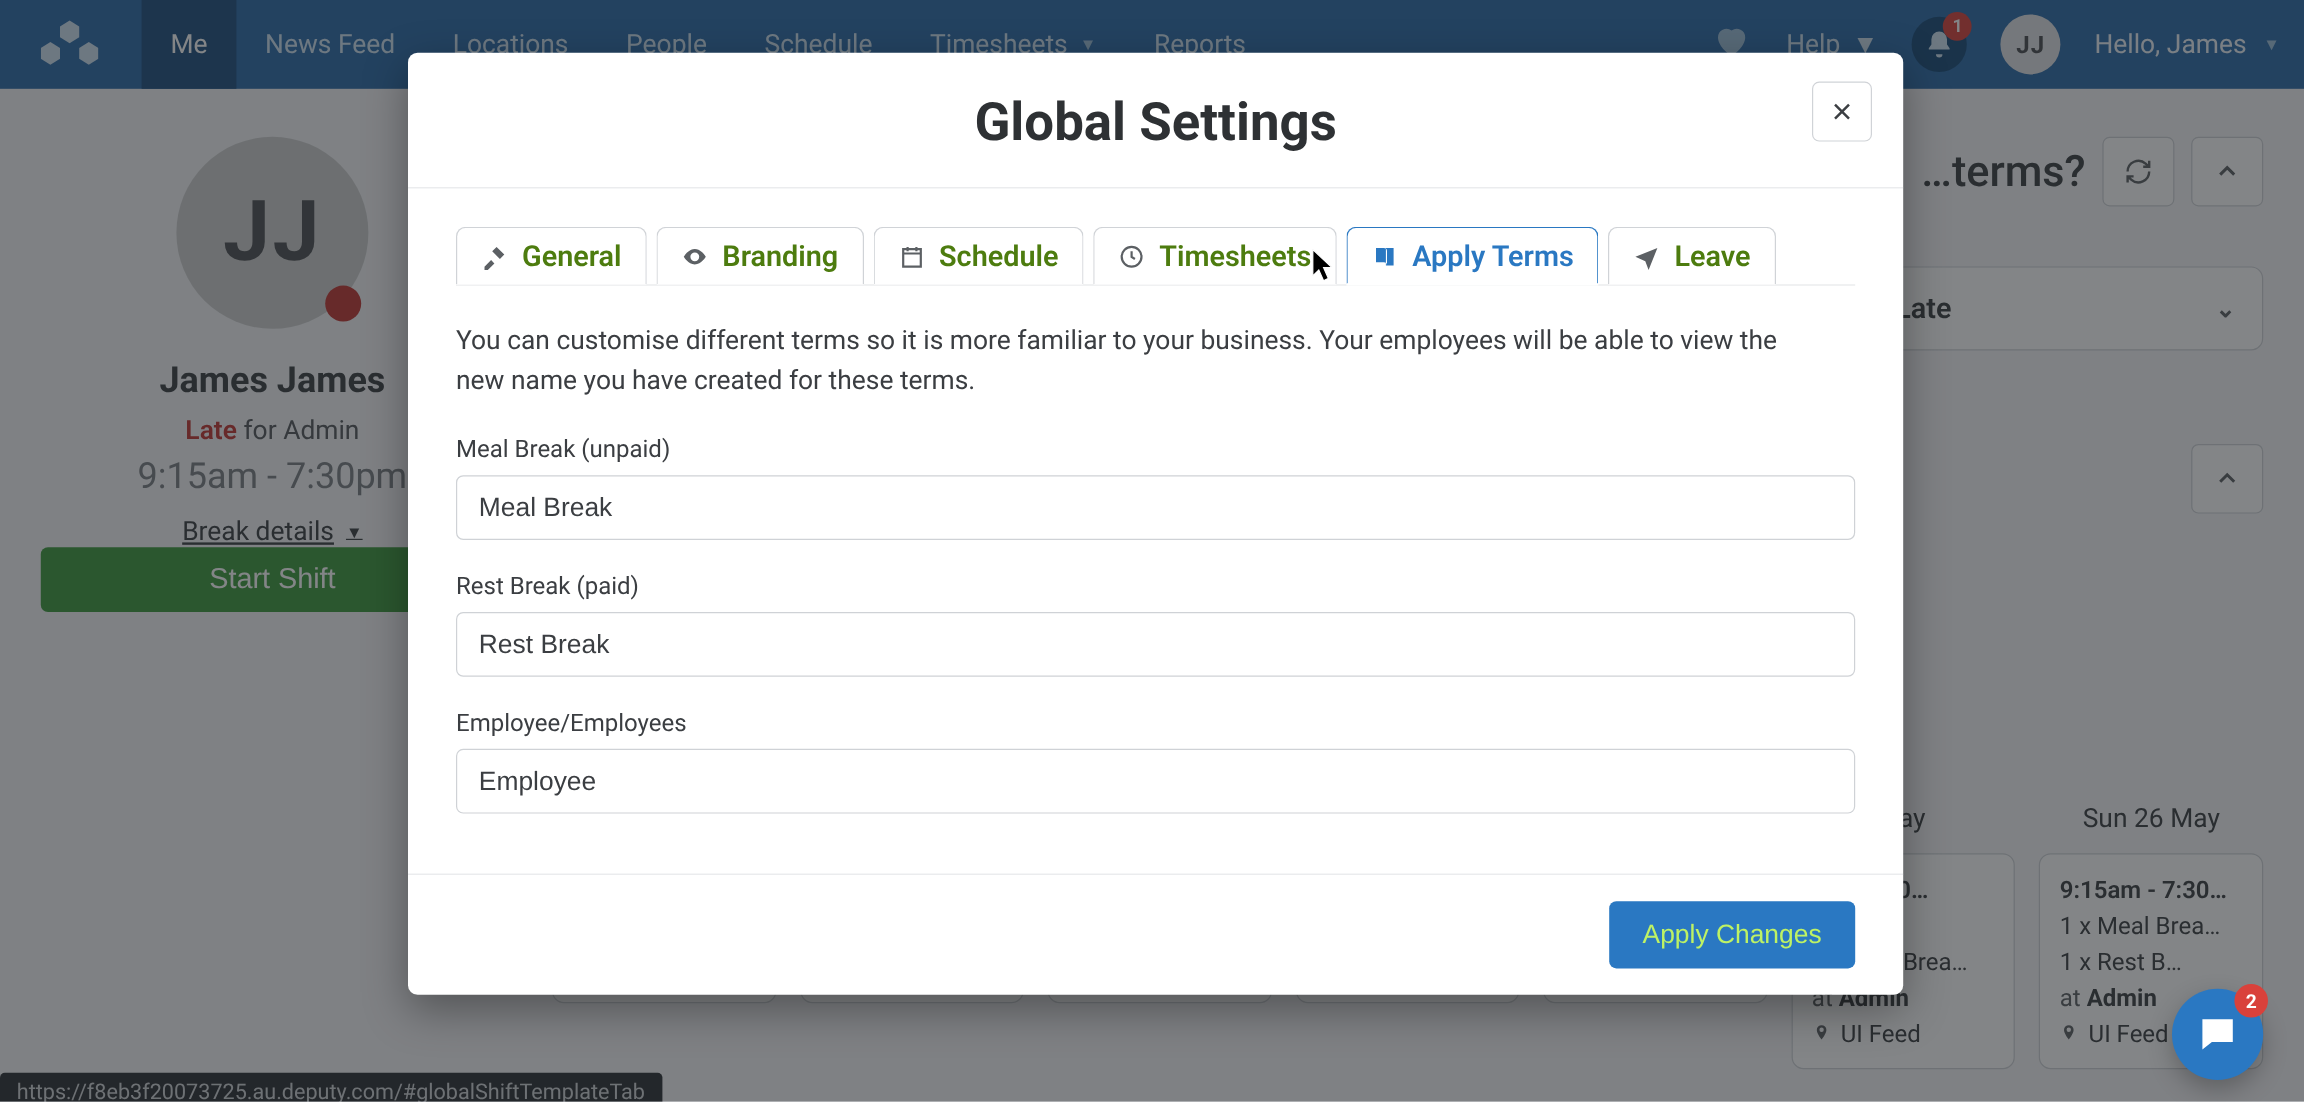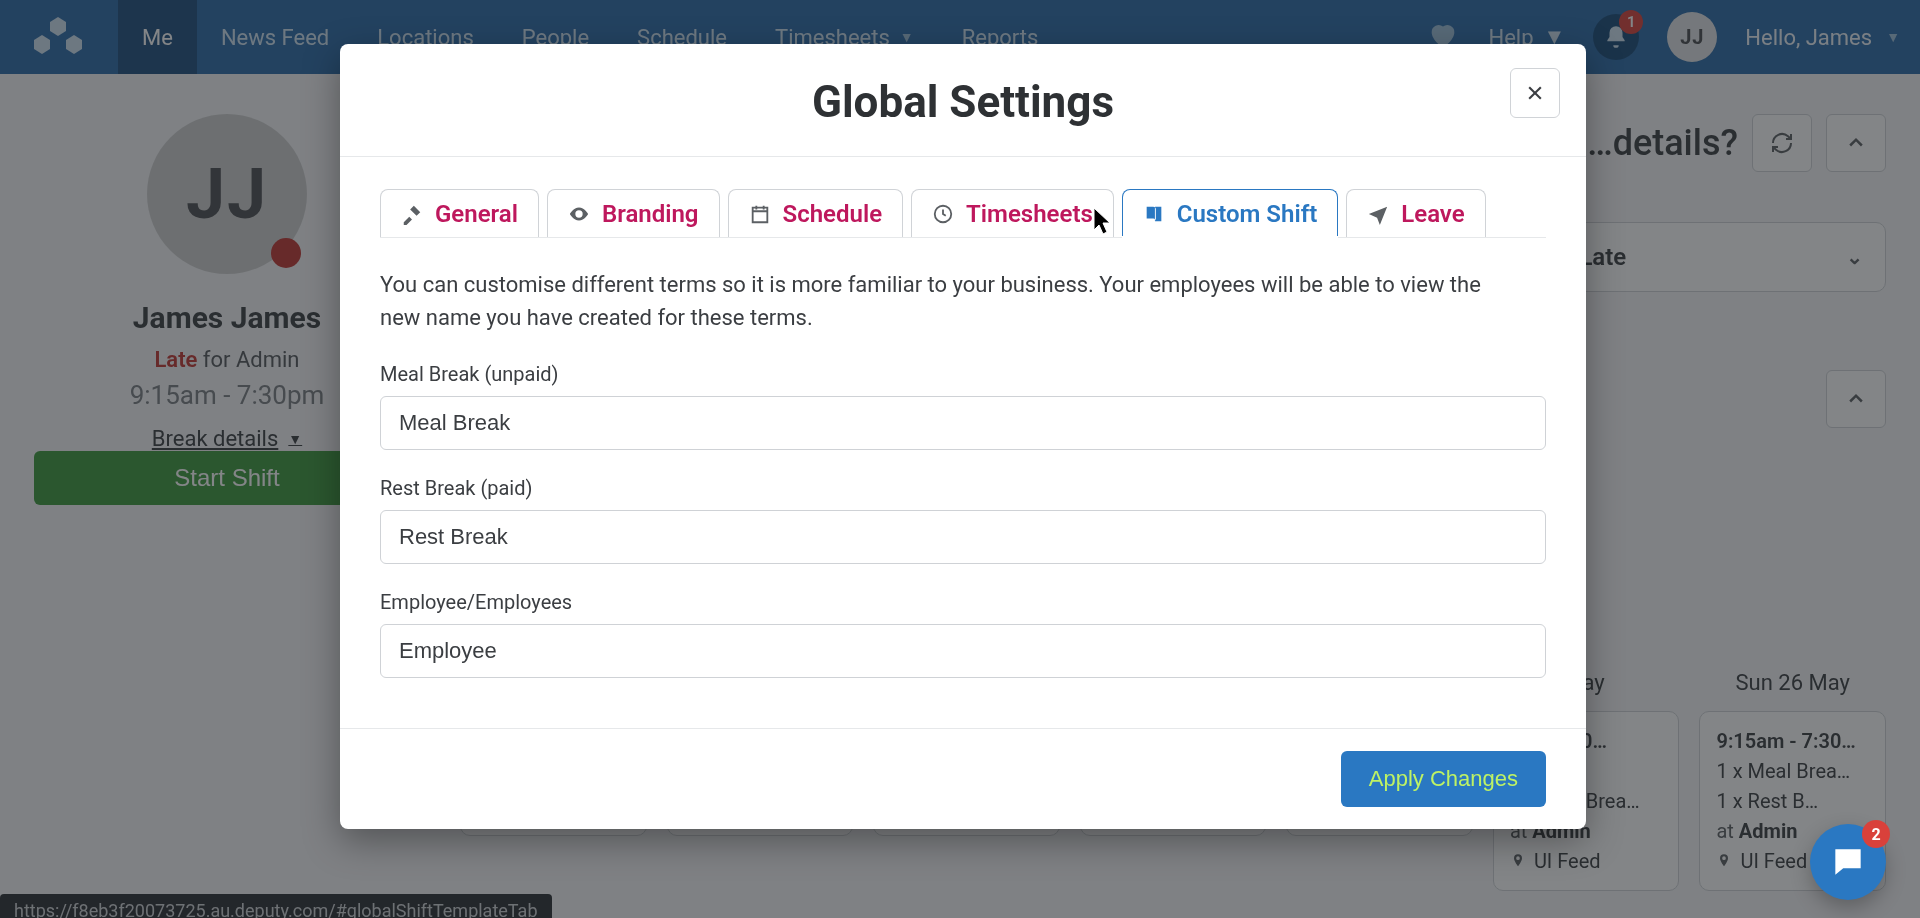--- a/index.html
+++ b/index.html
@@ -25,21 +25,21 @@
   
   .page { position:absolute; top:74px; left:0; right:0; bottom:0; padding:40px 34px 0 34px; }
   .profile-col { width:386px; }
   .avatar-big-wrap { position:relative; width:160px; height:160px; margin:0 auto; }
   .avatar-big { width:160px; height:160px; border-radius:50%; background:#cfcfcf; color:#4d4f52; font-size:70px; font-weight:700; display:flex; align-items:center; justify-content:center; letter-spacing:2px; }
   .status-dot { position:absolute; right:6px; bottom:6px; width:30px; height:30px; border-radius:50%; background:#c23531; }
   .profile-name { text-align:center; font-size:30px; font-weight:700; color:#3b3e42; margin-top:26px; }
   .profile-status-line { text-align:center; font-size:22px; margin-top:12px; }
   .profile-status-line .late { color:#c23531; font-weight:600; }
   .profile-status-line .rest { color:#54585c; }
-  .profile-time { text-align:center; font-size:26px; color:#7a7e83; margin-top:8px; }
+  .profile-time { text-align:center; font-size:30px; color:#7a7e83; margin-top:8px; }
   .break-details { text-align:center; font-size:22px; color:#3b3e42; margin-top:16px; text-decoration:underline; display:flex; align-items:center; justify-content:center; gap:10px; cursor:pointer; }
   .break-details .caret { font-size:14px; }
   .start-shift { display:block; width:100%; height:54px; border:none; border-radius:6px; background:#3d9a3d; color:#fff; font-size:24px; font-weight:500; cursor:pointer; }
 
   .right-panel { position:absolute; top:40px; right:34px; }
   .icon-btn { width:60px; height:58px; border:1px solid #d0d3d7; border-radius:6px; background:#fff; display:inline-flex; align-items:center; justify-content:center; cursor:pointer; color:#5b5f63; font-size:22px; margin-left:14px; }
   .happening-title { font-size:36px; color:#3b3e42; font-weight:500; margin-left:-100px; }
   .running-late-card { margin-top:50px; width:420px; height:70px; border:1px solid #d0d3d7; border-radius:10px; background:#fff; display:flex; align-items:center; justify-content:flex-end; padding:0 22px; color:#3b3e42; font-size:24px; font-weight:600; gap:220px; }
   .running-late-card .chev { font-size:20px; color:#5b5f63; }
   .collapse-btn2 { margin-top:78px; }
@@ -57,21 +57,21 @@
   .unscheduled { display:flex; align-items:center; justify-content:center; color:#5b5f63; font-size:22px; }
 
   
   .overlay { position:absolute; inset:0; background:rgba(30,33,36,0.55); z-index:50; }
   .modal { position:absolute; left:340px; top:44px; width:1246px; background:#fff; border-radius:8px; box-shadow:0 12px 36px rgba(0,0,0,0.35); z-index:60; overflow:hidden; }
   .modal-header { position:relative; padding:32px 40px 28px 40px; border-bottom:1px solid #e6e8ea; text-align:center; }
   .modal-title { font-size:44px; font-weight:700; color:#2e3134; }
   .modal-close { position:absolute; right:26px; top:24px; width:50px; height:50px; border:1px solid #d0d3d7; border-radius:6px; background:#fff; display:flex; align-items:center; justify-content:center; cursor:pointer; color:#3b3e42; font-size:24px; }
   .modal-body { padding:32px 40px 40px 40px; }
   .tabs-row { display:flex; align-items:flex-end; border-bottom:1px solid #e6e8ea; margin-bottom:30px; }
-  .tab { display:flex; align-items:center; gap:12px; height:48px; padding:0 20px; border:1px solid #d0d3d7; border-bottom:none; border-radius:8px 8px 0 0; background:#fff; color:#be185d; font-size:24px; font-weight:600; margin-right:8px; cursor:pointer; }
+  .tab { display:flex; align-items:center; gap:12px; height:48px; padding:0 20px; border:1px solid #d0d3d7; border-bottom:none; border-radius:8px 8px 0 0; background:#fff; color:#4d7c0f; font-size:24px; font-weight:600; margin-right:8px; cursor:pointer; }
   .tab .ticon { display:inline-flex; }
   .tab.active { color:#2a78c2; border-color:#2a78c2; position:relative; }
   .tab.active::after { content:""; position:absolute; left:-1px; right:-1px; bottom:-1px; height:2px; background:#fff; }
   .tab svg { width:22px; height:22px; fill:#5c6064; }
   .tab.active svg { fill:#2a78c2; }
   .desc { font-size:22px; color:#3b3e42; line-height:1.5; max-width:1130px; margin-bottom:28px; }
   .field-label { font-size:20px; color:#3b3e42; margin-bottom:10px; }
   .text-input { width:100%; height:54px; border:1px solid #cfd2d6; border-radius:6px; padding:0 18px; font-size:22px; color:#3b3e42; background:#fff; margin-bottom:26px; }
   .modal-footer { border-top:1px solid #e6e8ea; padding:22px 40px; display:flex; justify-content:flex-end; }
   .apply-btn { height:56px; padding:0 28px; border:none; border-radius:6px; background:#2a78c2; color:#bef264; font-size:22px; font-weight:500; cursor:pointer; }
@@ -157,21 +157,21 @@
     <div class="profile-time">9:15am - 7:30pm</div>
     <div class="break-details">
         <span>Break details</span>
         <span class="caret">▼</span>
       </div>
     <button class="start-shift">Start Shift</button>
   </div>
 
   <div class="right-panel">
     <div style="display:flex; align-items:center; justify-content:flex-end;">
-      <span class="happening-title">…details?</span>
+      <span class="happening-title">…terms?</span>
       <button class="icon-btn">
           <svg width="24" height="24" viewBox="0 0 24 24" fill="none" stroke="#5b5f63" stroke-width="2">
             <path d="M3 12a9 9 0 0 1 15-6.7L21 8M21 3v5h-5M21 12a9 9 0 0 1-15 6.7L3 16M3 21v-5h5"></path>
           </svg>
         </button>
       <button class="icon-btn">
           <svg width="20" height="20" viewBox="0 0 24 24" fill="none" stroke="#5b5f63" stroke-width="3">
             <polyline points="5 15 12 8 19 15"></polyline>
           </svg>
         </button>
@@ -320,21 +320,21 @@
             </svg>
           </span>
         <span>Timesheets</span>
       </div>
       <div class="tab active">
         <span class="ticon">
             <svg viewBox="0 0 24 24">
               <path d="M4 4h7a3 3 0 0 1 3 3v13a3 3 0 0 0-3-3H4V4zm16 0h-7v16h7V4z"></path>
             </svg>
           </span>
-        <span>Custom Shift</span>
+        <span>Apply Terms</span>
       </div>
       <div class="tab">
         <span class="ticon">
             <svg viewBox="0 0 24 24">
               <path d="M2 12l20-8-8 20-3-8-9-4z"></path>
             </svg>
           </span>
         <span>Leave</span>
       </div>
     </div>

